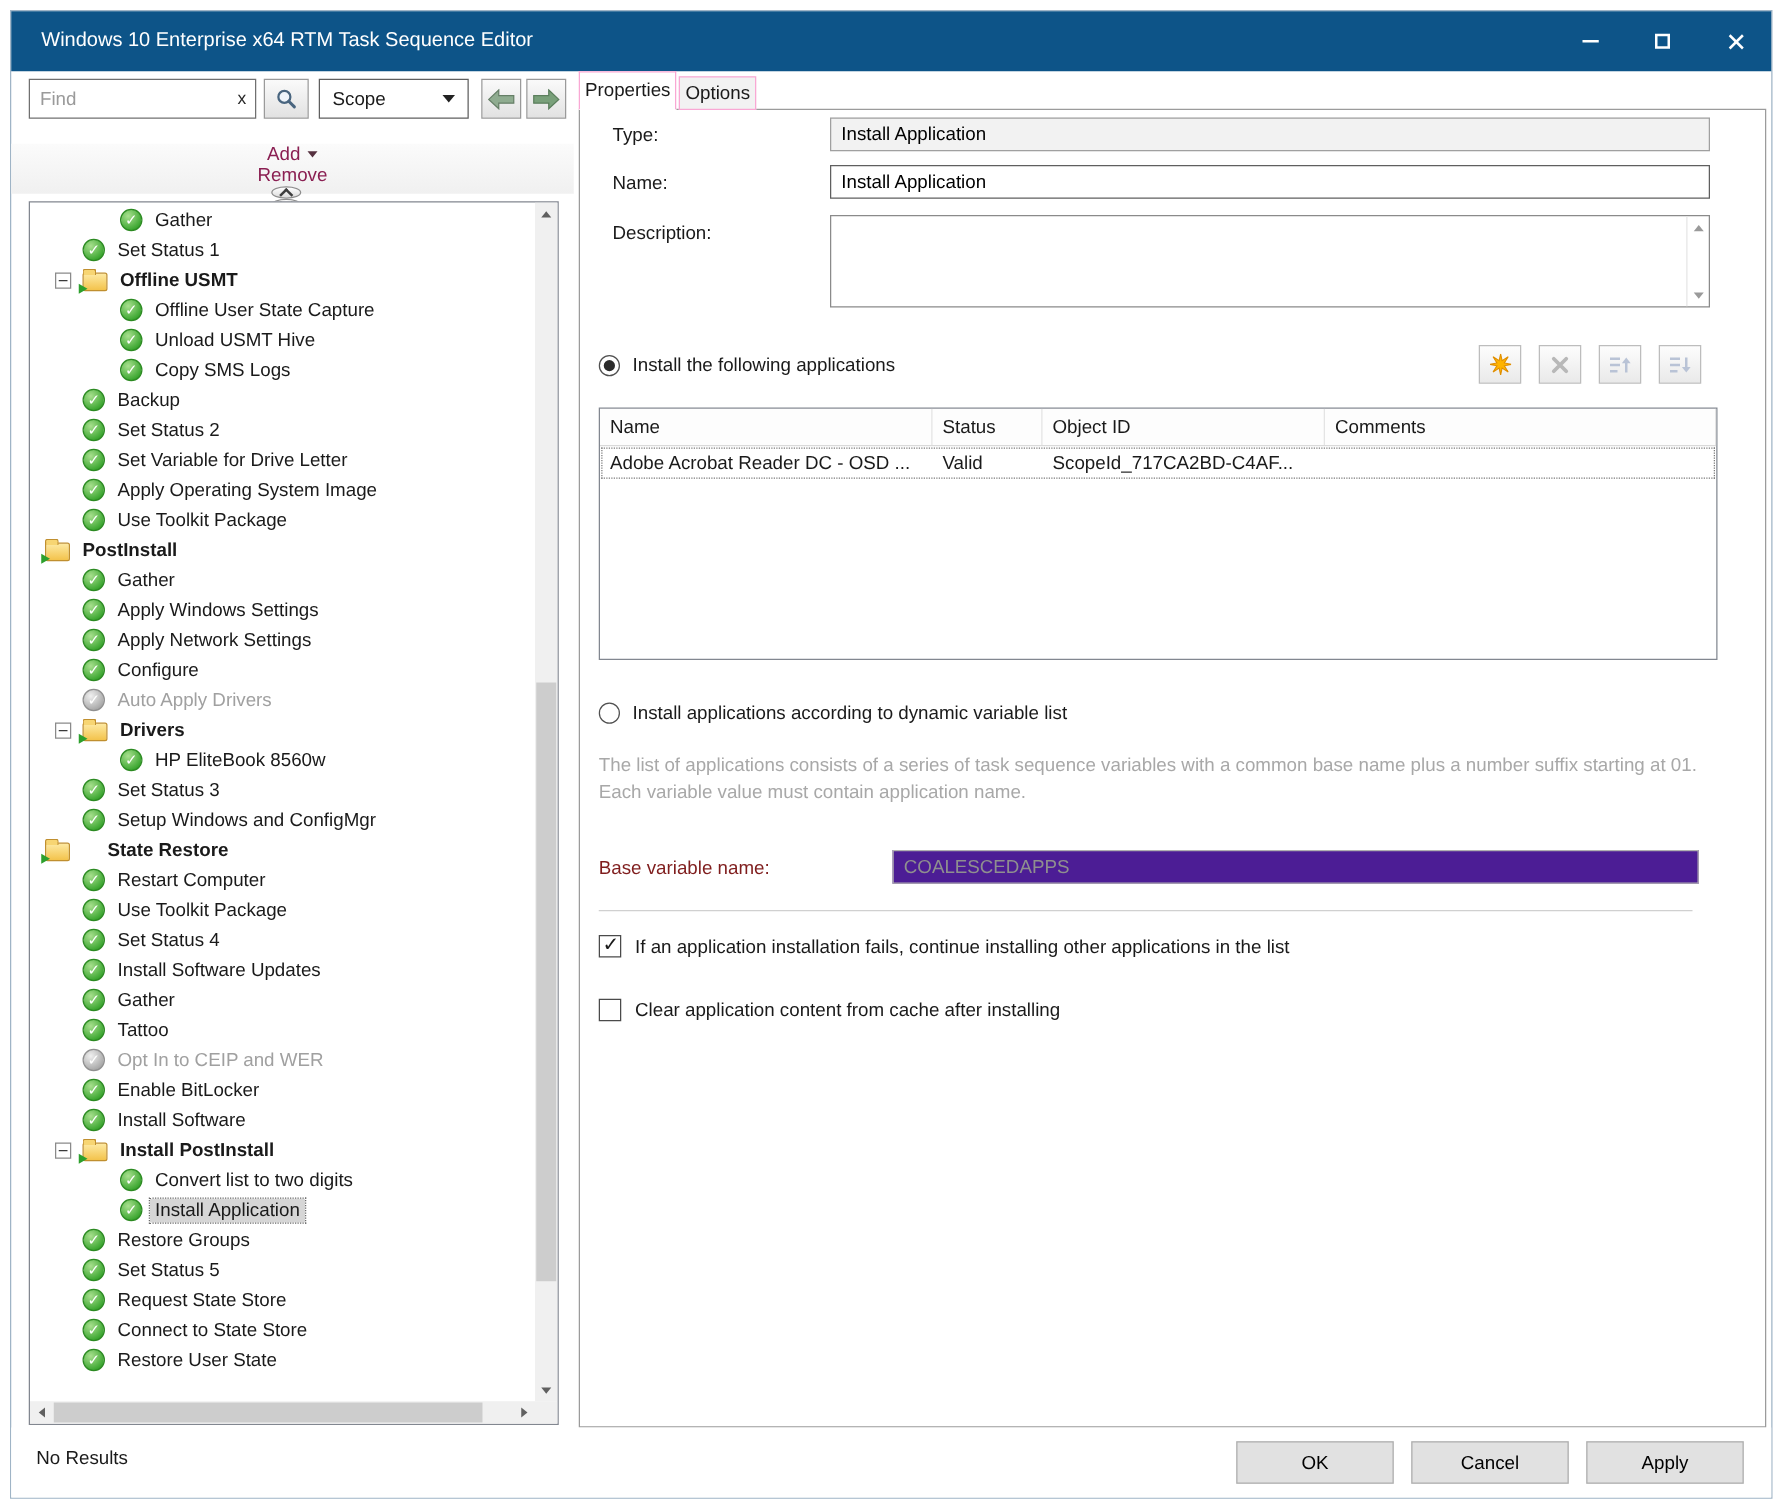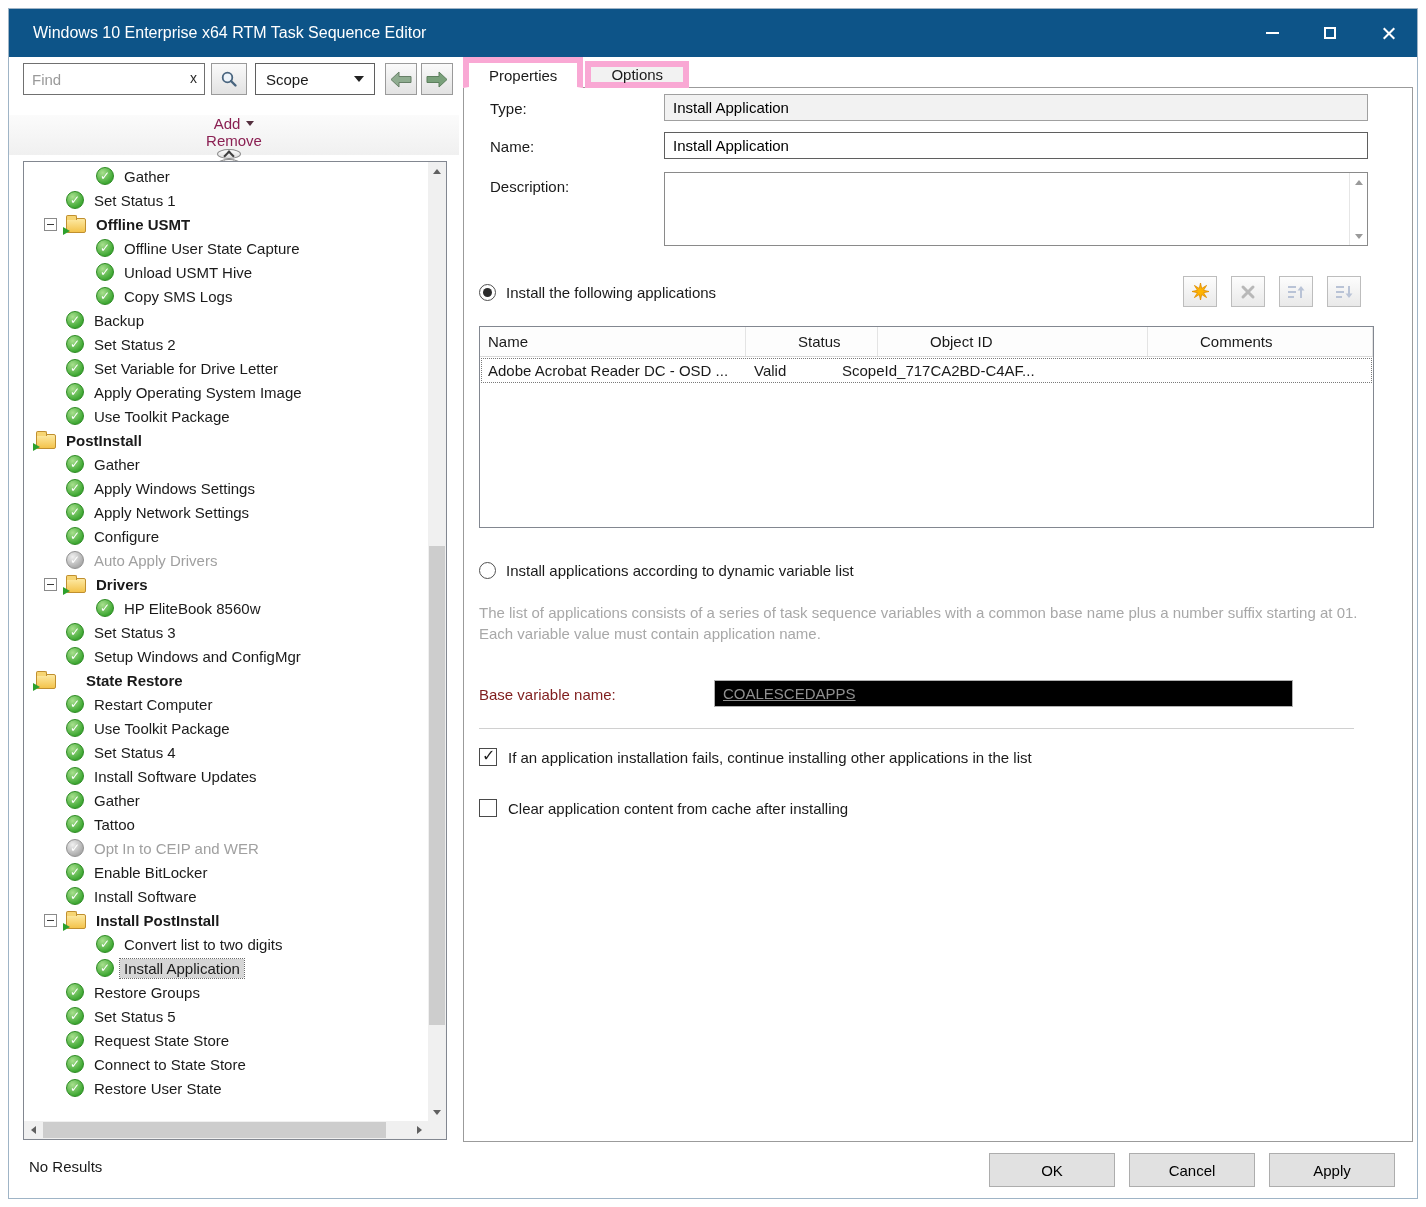--- a/index.html
+++ b/index.html
@@ -88,21 +88,21 @@
   .vthumb { position: absolute; left: 1px; width: 16px; top: 40%; height: 50%; background: #cdcdcd; }
   .hthumb { position: absolute; top: 1px; height: 16px; left: 19px; right: 42px; background: #cdcdcd; }
   .tri-up { width: 0; height: 0; border-left: 4px solid transparent; border-right: 4px solid transparent; border-bottom: 5px solid #606060; }
   .tri-down { width: 0; height: 0; border-left: 4px solid transparent; border-right: 4px solid transparent; border-top: 5px solid #606060; }
   .tri-left { width: 0; height: 0; border-top: 4px solid transparent; border-bottom: 4px solid transparent; border-right: 5px solid #606060; }
   .tri-right { width: 0; height: 0; border-top: 4px solid transparent; border-bottom: 4px solid transparent; border-left: 5px solid #606060; }
 
   
   .right-panel { position: absolute; left: 452px; top: 0; right: 0; bottom: 0; }
   .tabs { position: absolute; left: 2px; top: 0; display: flex; z-index: 5; }
-  .tab { padding: 0 20px; display: flex; align-items: center; border: 6px solid #f9a8d4;
+  .tab { padding: 0 4px; display: flex; align-items: center; border: 1px solid #f9a8d4;
     background: #f2f2f2; height: 27px; margin-top: 4px; margin-right: 2px; }
   .tab.active { height: 31px; margin-top: 0; background: #fff; border-bottom: 1px solid #fff; }
   .prop-panel { position: absolute; left: 2px; right: 4px; top: 30px; bottom: 56px;
     border: 1px solid #9b9b9b; background: #fff; }
 
   .form-label { position: absolute; left: 26px; }
   .tb-input { position: absolute; left: 200px; right: 44px; height: 27px; border: 1px solid #7a7a7a;
     padding: 0 8px; font: inherit; background: #fff; }
   #type-box { top: 6px; background: #f2f2f2; border-color: #a0a0a0; }
   #name-box { top: 44px; border-color: #5f5f5f; }
@@ -114,30 +114,30 @@
   .radio-row { position: absolute; left: 15px; display: flex; align-items: center; gap: 10px; }
   .radio { width: 17px; height: 17px; border-radius: 50%; border: 1px solid #505050; background: #fff; position: relative; flex: 0 0 auto; }
   .radio.on::after { content: ""; position: absolute; inset: 3px; border-radius: 50%; background: #2b2b2b; }
 
   .list-actions { position: absolute; top: 188px; right: 51px; display: flex; gap: 14px; }
   .act-btn { width: 34px; height: 31px; border: 1px solid #bdbdbd; background: linear-gradient(#fdfdfd,#e9e9e9);
     display: flex; align-items: center; justify-content: center; }
 
   .app-table { position: absolute; left: 15px; top: 238px; width: 895px; height: 202px;
     border: 1px solid #828790; background: #fff; overflow: hidden; }
-  .thead { display: flex; height: 30px; background: #fdfdfd; border-bottom: 1px solid #d9d9d9; gap: 44px; }
+  .thead { display: flex; height: 30px; background: #fdfdfd; border-bottom: 1px solid #d9d9d9; }
   .th { padding: 6px 8px; border-right: 1px solid #e4e4e4; }
   .c0 { width: 266px; } .c1 { width: 88px; } .c2 { width: 226px; } .c3 { flex: 1; }
   .trow { display: flex; height: 27px; align-items: center; outline: 1px dotted #7a7a7a; outline-offset: -2px; }
   .tcell { padding: 0 8px; white-space: nowrap; overflow: hidden; }
 
   .help-text { position: absolute; left: 15px; top: 514px; width: 908px; color: #a8a8a8; line-height: 21px; }
   .base-label { position: absolute; left: 15px; top: 598px; color: #7f1d1d; }
-  .base-input { position: absolute; left: 250px; top: 592px; width: 579px; height: 27px;
-    border: 1px solid #b0b0b0; background: #000000; color: #8f8f8f; padding: 0 8px; font: inherit; text-decoration: underline; }
+  .base-input { position: absolute; left: 250px; top: 592px; width: 645px; height: 27px;
+    border: 1px solid #b0b0b0; background: #4c1d95; color: #8f8f8f; padding: 0 8px; font: inherit; }
   .divider { position: absolute; left: 15px; right: 58px; top: 640px; height: 1px; background: #d0d0d0; }
 
   .check-row { position: absolute; left: 15px; display: flex; align-items: center; gap: 11px; }
   #chk-row-1 { top: 660px; } #chk-row-2 { top: 711px; }
   .checkbox { width: 18px; height: 18px; border: 1px solid #4a4a4a; background: #fff; position: relative; flex: 0 0 auto; }
   .checkbox.checked::after { content: "\2713"; position: absolute; left: 2px; top: -3px;
     font-size: 16px; font-weight: bold; color: #1a1a1a; }
 
   
   .bottom-bar { position: absolute; left: 0; right: 0; bottom: 0; height: 56px; background: #fff; }

